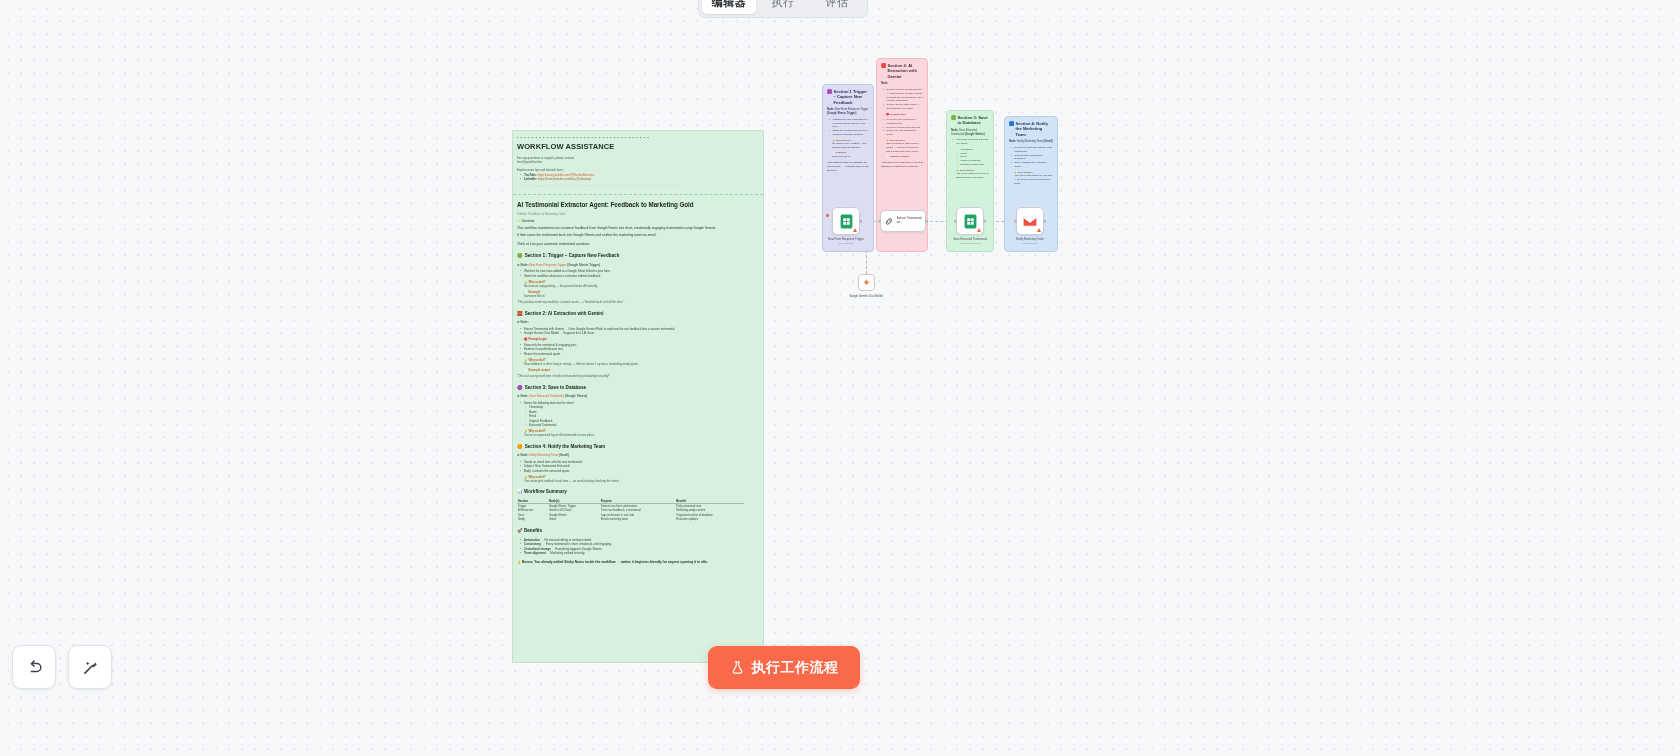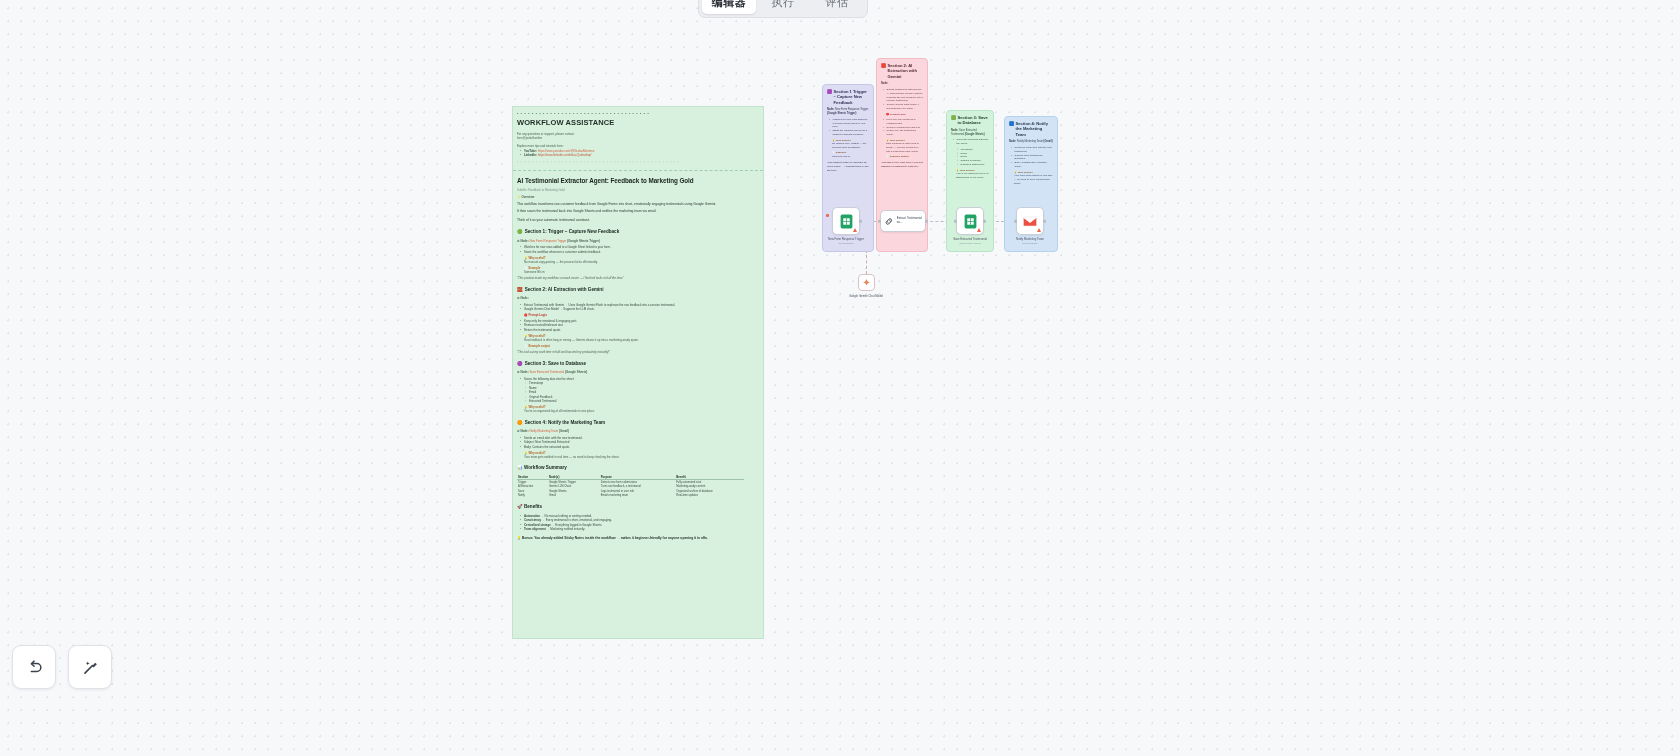--- a/index.html
+++ b/index.html
@@ -38,21 +38,21 @@
   }
   .tab.active {
     background: #ffffff; color: #2d3138;
     box-shadow: 0 1px 2px rgba(0,0,0,.10);
     font-weight: 600;
   }
 
   
   .doc {
     position: absolute;
-    left: 512px; top: 106px;
+    left: 512px; top: 130px;
     width: 252px; height: 533px;
     background: #d8f0de;
     border: 1px solid #c2e3cb;
     overflow: hidden;
     font-size: 3.2px;
     line-height: 1.45;
     color: #2b3a30;
   }
   .doc-hdr {
     padding: 5px 4px 4px 4px;
@@ -609,14 +609,21 @@
     </svg>
   </div>
   <div class="fab" style="left:68px; top:645px;">
     <svg width="19" height="19" viewBox="0 0 24 24">
       <path d="M5 19 L14.5 9.5" stroke="#3d434d" stroke-width="2.1" stroke-linecap="round"></path>
       <path d="M14 10 L18 6 L20 8 L16 12 Z" fill="#3d434d"></path>
       <path d="M8.5 4.5 l.7 1.6 1.6.7 -1.6.7 -.7 1.6 -.7-1.6 -1.6-.7 1.6-.7z" fill="#3d434d"></path>
     </svg>
   </div>
 
+  <div class="cta">
+    <svg width="15" height="15" viewBox="0 0 24 24">
+      <path d="M10 3v6.2L5.2 18.2A2 2 0 0 0 7 21h10a2 2 0 0 0 1.8-2.8L14 9.2V3" stroke="#ffffff" stroke-width="1.8" fill="none" stroke-linejoin="round"></path>
+      <line x1="9" y1="3" x2="15" y2="3" stroke="#fff" stroke-width="1.8" stroke-linecap="round"></line>
+    </svg>
+    <span>执行工作流程</span>
+  </div>
 
 </div>
 
 </body></html>

